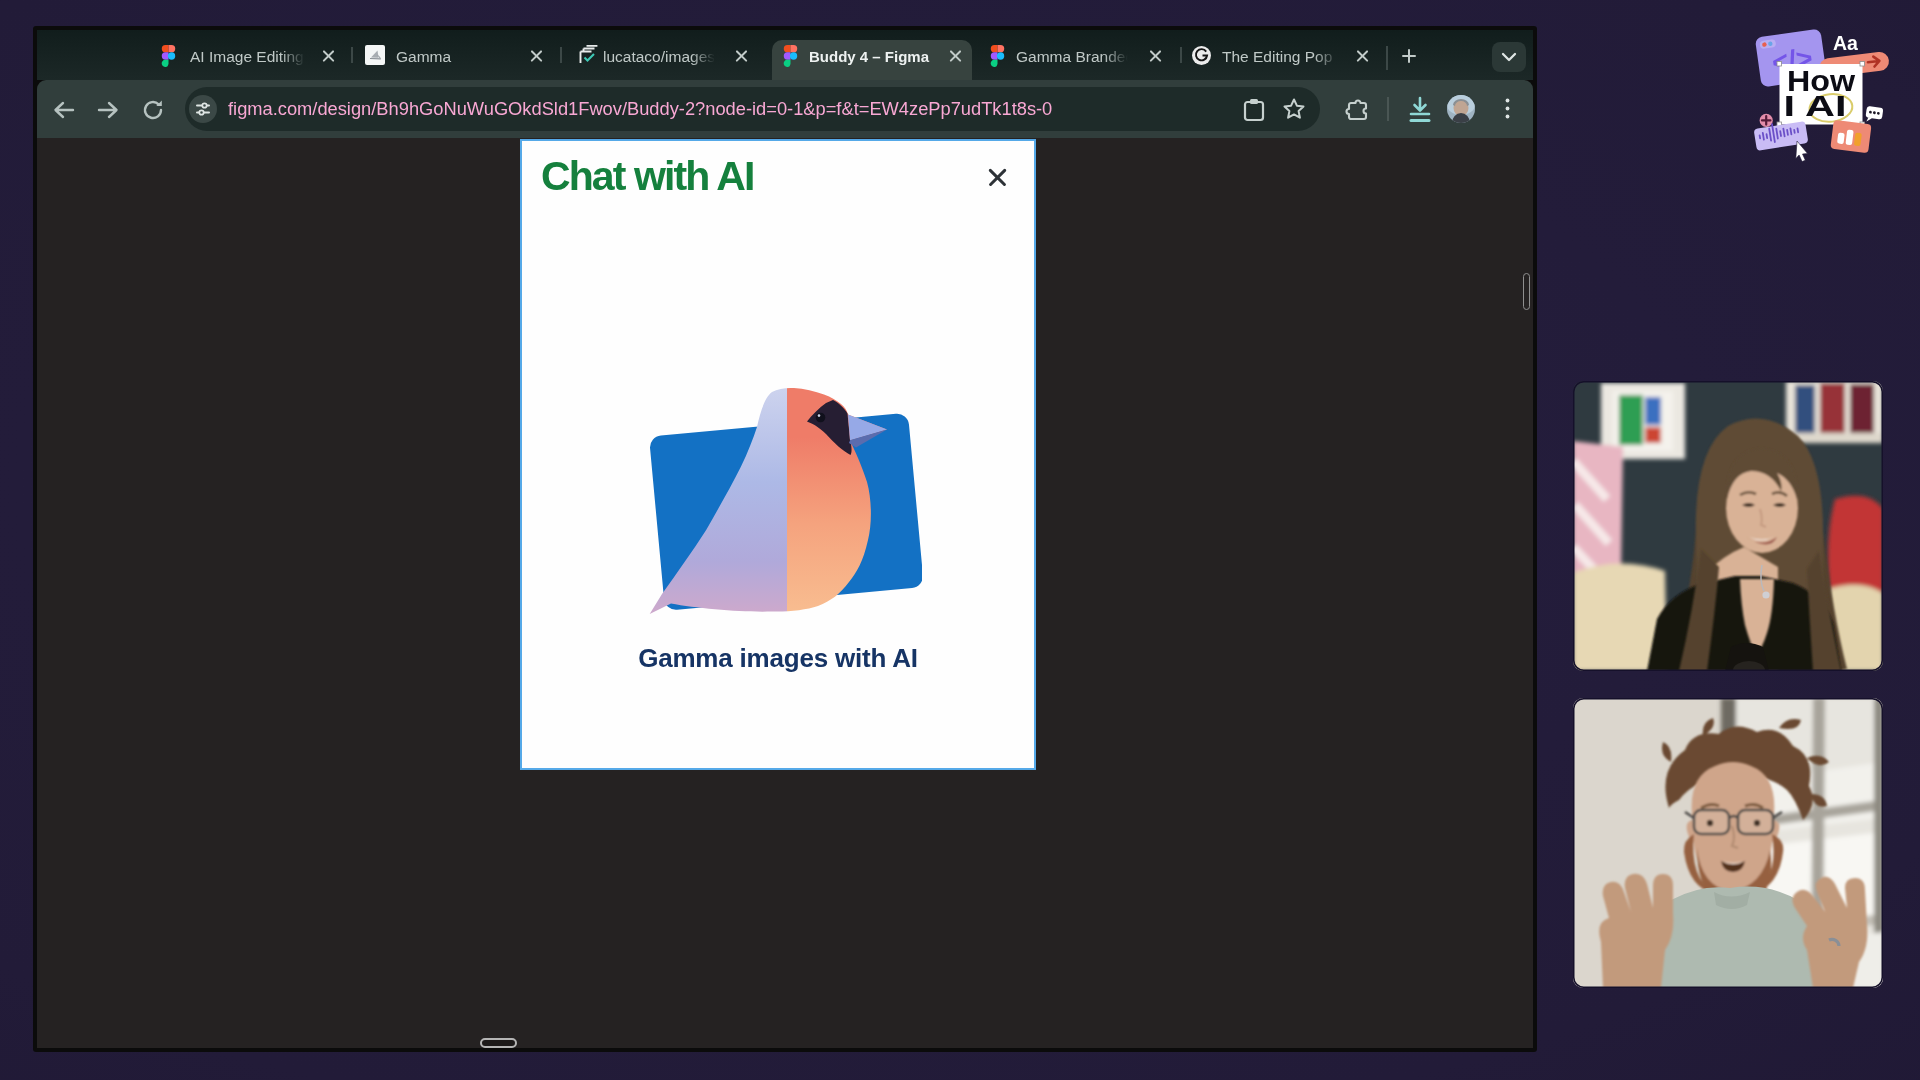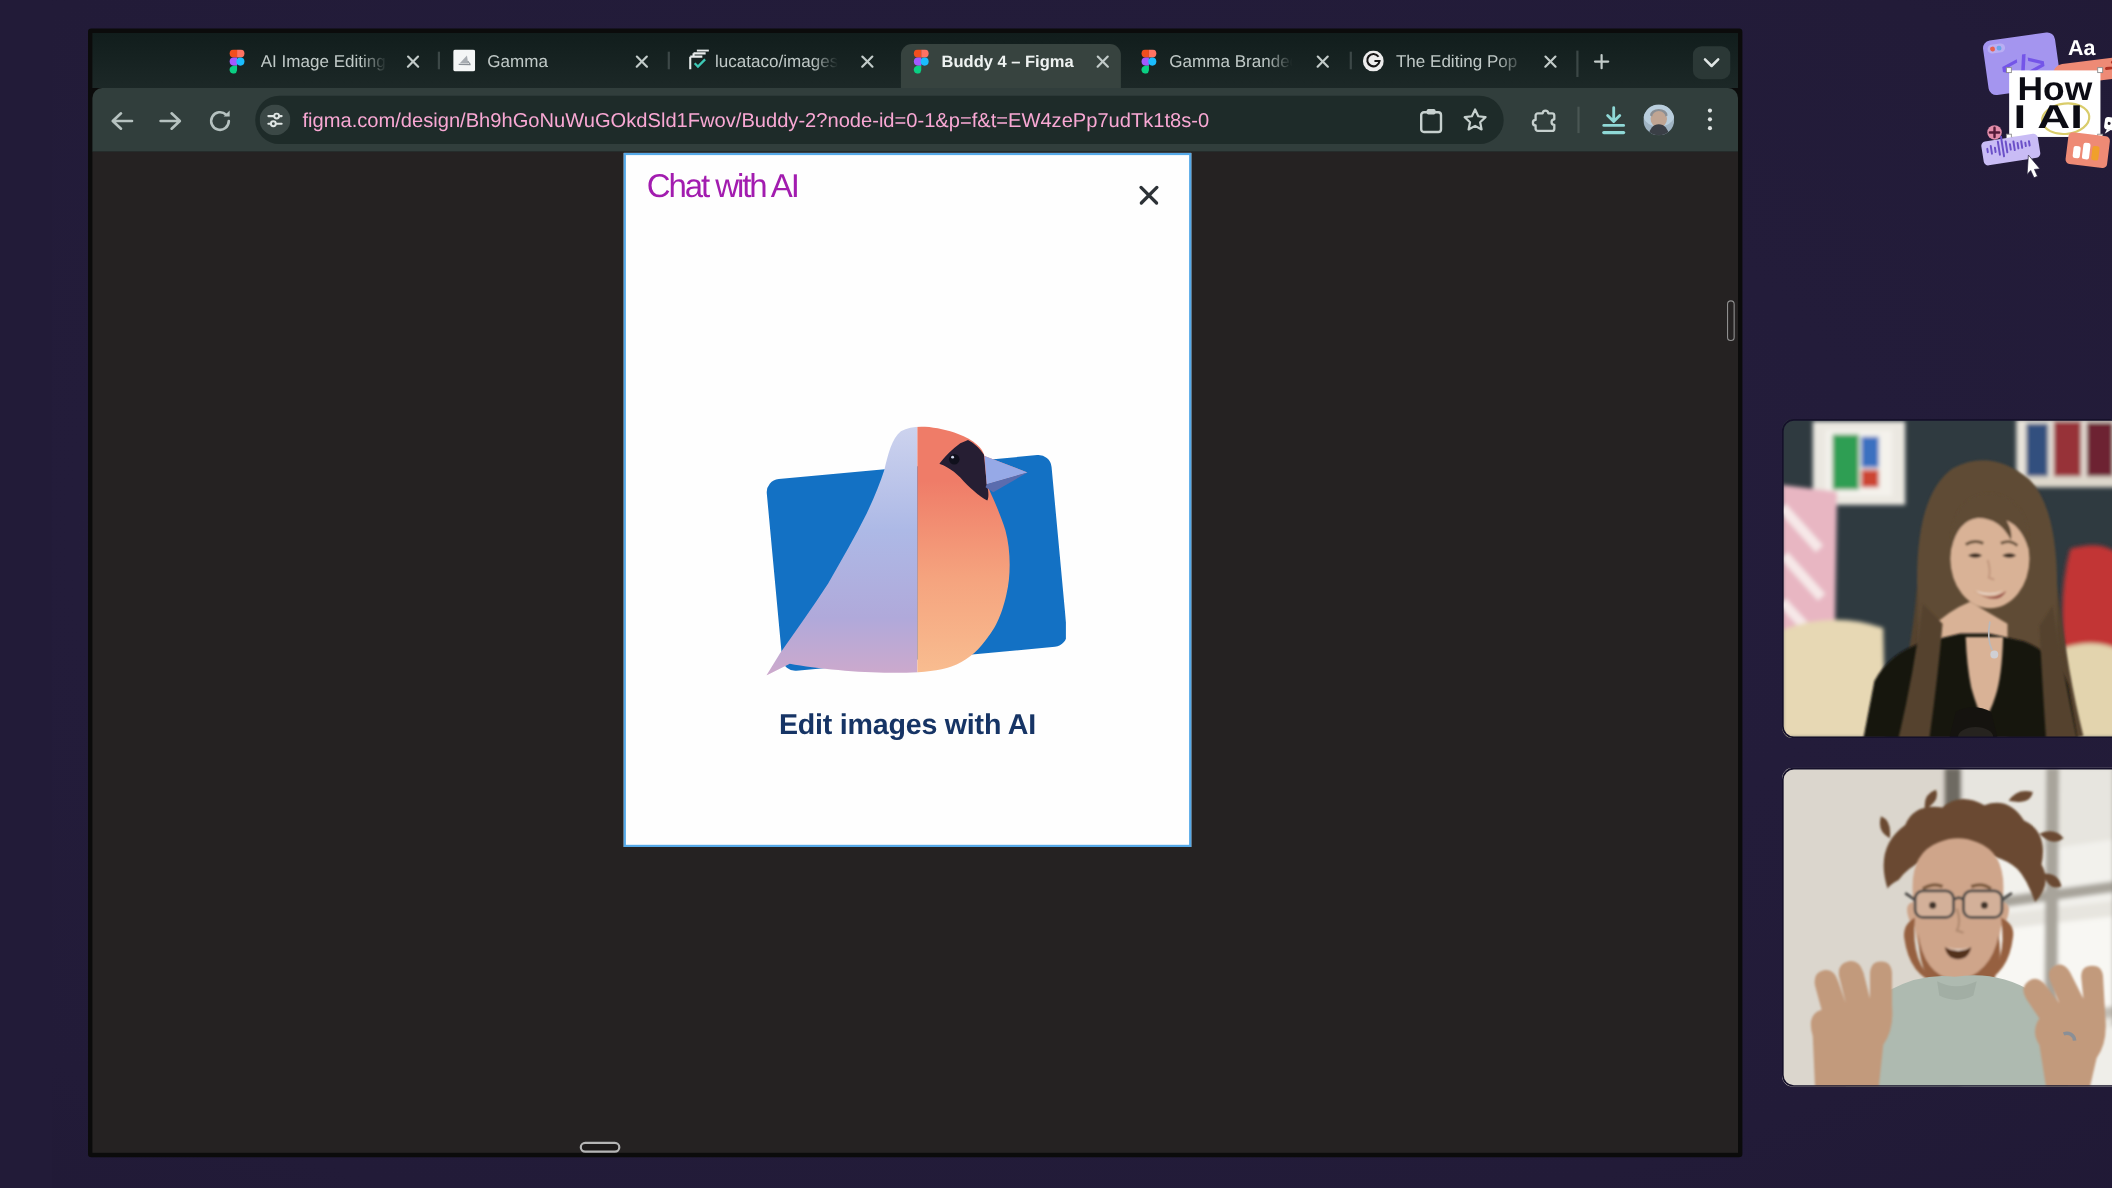--- a/index.html
+++ b/index.html
@@ -1,18 +1,18 @@
 <!DOCTYPE html>
 <html><head>
 <meta charset="utf-8">
 <style>
   * { margin:0; padding:0; box-sizing:border-box; }
   html,body { width:1920px; height:1080px; overflow:hidden; background:#221b38; }
   body { font-family:"Liberation Sans", sans-serif; position:relative; }
-  #stage { position:absolute; inset:0; background:radial-gradient(ellipse 120% 110% at 45% 45%, #251e3e 0%, #221b38 55%, #1c1530 100%);margin-left:47px; }
+  #stage { position:absolute; inset:0; background:radial-gradient(ellipse 120% 110% at 45% 45%, #251e3e 0%, #221b38 55%, #1c1530 100%); }
 
   
   #browser { position:absolute; left:33px; top:26px; width:1504px; height:1026px;
     background:#0b0b0b; border-radius:3px; }
   #tabbar { position:absolute; left:4px; top:4px; width:1496px; height:50px;
     background:linear-gradient(#111d1c, #1c2827); }
   #toolbar { position:absolute; left:4px; top:54px; width:1496px; height:58px;
     background:#313e3c; border-radius:9px 9px 0 0; }
   #contentarea { position:absolute; left:4px; top:112px; width:1496px; height:910px;
     background:#252222; }
@@ -34,21 +34,21 @@
   #chevbox { position:absolute; left:1455px; top:12px; width:34px; height:30px; background:#2b3836; border-radius:8px; }
 
   
   #urlpill { position:absolute; left:148px; top:7px; width:1135px; height:44px; border-radius:22px; background:#1e2b29; }
   #urltext { position:absolute; left:43px; top:0; height:44px; line-height:44px; font-size:18.3px; color:#f9a8d4; letter-spacing:0; white-space:nowrap; }
   .ticon { position:absolute; }
 
   
   #modal { position:absolute; left:483px; top:1px; width:516px; height:631px;
     background:#fefefe; border:2.5px solid #55a9e8; }
-  #mtitle { position:absolute; left:19px; top:12px; font-size:30px; font-weight:normal; letter-spacing:-1.9px; color:#a21caf; }
+  #mtitle { position:absolute; left:19px; top:12px; font-size:41px; font-weight:bold; letter-spacing:-1.9px; color:#15803d; }
   #mclose { position:absolute; left:465px; top:26px; width:20px; height:20px; }
   #mclose:before, #mclose:after { content:""; position:absolute; left:-1px; top:8.6px; width:23px; height:2.6px; background:#2d3237; border-radius:2px; }
   #mclose:before { transform:rotate(45deg); }
   #mclose:after { transform:rotate(-45deg); }
   #mhead { position:absolute; left:0; top:502px; width:100%; text-align:center; font-size:26px; font-weight:bold; color:#163465; letter-spacing:-0.2px;}
   #msub { position:absolute; left:0; top:538px; width:100%; text-align:center; font-size:19.5px; color:#626c78; line-height:28px; letter-spacing:-0.1px;}
 
   
   #vscroll { position:absolute; left:1486px; top:135px; width:7px; height:37px; border:1.5px solid #8f8f8f; border-radius:4px; }
   #hscroll { position:absolute; left:443px; top:900px; width:37px; height:10px; border:2px solid #b5b5b5; border-radius:5px; background:#1d1a1a; }
@@ -204,21 +204,21 @@
           <g clip-path="url(#birdclip)">
             <rect x="0" y="0" width="165" height="250" fill="url(#gleft)"></rect>
             <rect x="165" y="0" width="135" height="250" fill="url(#gright)"></rect>
           </g>
           <path d="M211 13 C216 15.5 222 20.5 225.5 26.5 L228 53 C230 60 230 66 228.5 68 C221 64 212 56 204 47 C196 39 189 36 185 34.5 C190 28 197 21 204 16 Z" fill="#261e33"></path>
           <path d="M226 27.5 L265 42.5 L228 53.3 Z" fill="#96a9e7"></path>
           <path d="M228 53.3 L265 42.5 L234 60.5 L227 56 Z" fill="#5b6cae"></path>
           <circle cx="198.5" cy="30.5" r="4.8" fill="#10101c"></circle>
           <circle cx="197" cy="28.6" r="1.3" fill="#cfd6ea"></circle>
         </svg>
-        <div id="mhead">Edit images with AI</div>
+        <div id="mhead">Gamma images with AI</div>
       </div>
       <div id="vscroll"></div>
       <div id="hscroll"></div>
     </div>
   </div>
 
   <svg id="logo" style="position:absolute;left:1740px;top:10px" width="170" height="160" viewBox="0 0 170 160">
 
     <g transform="rotate(-8 51 48)">
       <rect x="18" y="23" width="66" height="50" rx="7" fill="#a495ef"></rect>

